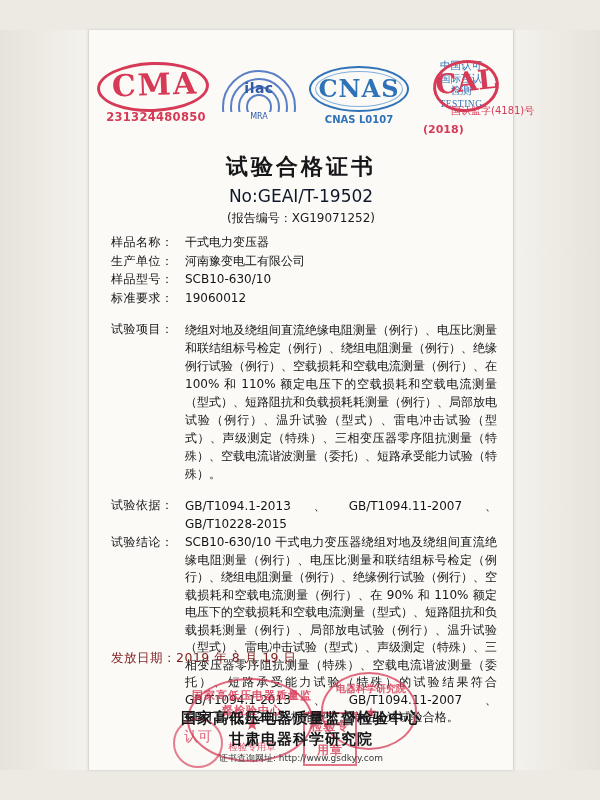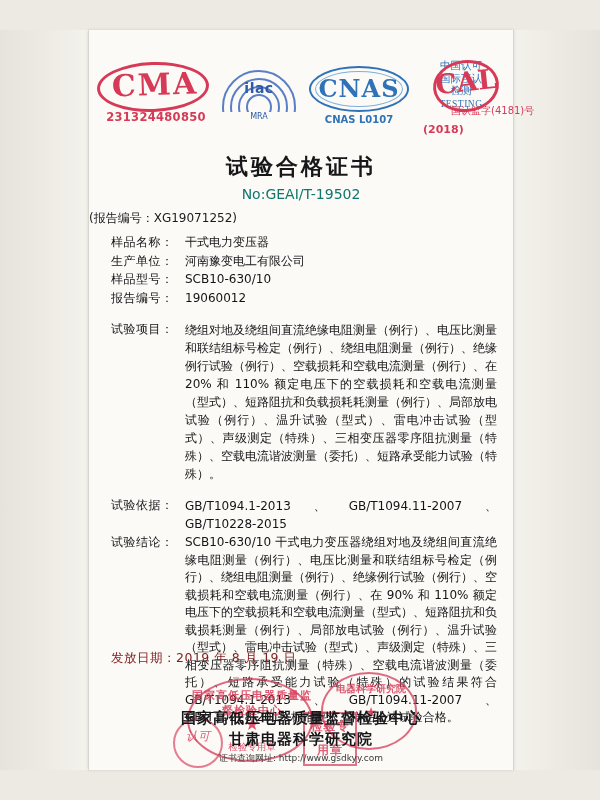--- a/index.html
+++ b/index.html
@@ -245,28 +245,28 @@
     font-weight: bold;
     font-size: 22px;
     letter-spacing: 3px;
     color: #17171a;
   }
   .doc-no {
     position: absolute;
     left: 0; top: 156px;
     width: 424px;
     text-align: center;
-    font-size: 14px;
-    color: #0f766e;
+    font-size: 17px;
+    color: #0f172a;
   }
   .report-no {
     position: absolute;
     left: 0; top: 180px;
     width: 424px;
-    text-align: left;
+    text-align: center;
     font-size: 12px;
     color: #1b1b1e;
   }
 
   
   .fields {
     position: absolute;
     left: 22px; top: 204px;
     width: 386px;
     font-size: 12px;
@@ -388,26 +388,25 @@
     letter-spacing: 1px;
   }
   .seal-mini {
     position: absolute;
     left: 84px; top: 688px;
     width: 50px; height: 50px;
     border: 2px solid rgba(214,58,87,0.65);
     border-radius: 50%;
     box-sizing: border-box;
     color: rgba(214,58,87,0.8);
-    font-size: 12px;
+    font-size: 14px;
     line-height: 13px;
     text-align: center;
     padding-top: 10px;
     box-sizing: border-box;
-    font-style: italic;
   }
 </style>
 </head>
 <body>
 
 <div class="page">
   <div class="edge-left"></div>
   <div class="edge-right"></div>
   <div class="edge-top"></div>
   <div class="edge-bottom"></div>
@@ -466,26 +465,26 @@
       </div>
       <div class="row">
         <div class="lab">生产单位：</div>
         <div class="val">河南豫变电工有限公司</div>
       </div>
       <div class="row">
         <div class="lab">样品型号：</div>
         <div class="val">SCB10-630/10</div>
       </div>
       <div class="row">
-        <div class="lab">报告编号：</div>
+        <div class="lab">标准要求：</div>
         <div class="val">19060012</div>
       </div>
       <div class="row block">
         <div class="lab">试验项目：</div>
-        <div class="val">绕组对地及绕组间直流绝缘电阻测量（例行）、电压比测量和联结组标号检定（例行）、绕组电阻测量（例行）、绝缘例行试验（例行）、空载损耗和空载电流测量（例行）、在 20% 和 110% 额定电压下的空载损耗和空载电流测量（型式）、短路阻抗和负载损耗耗测量（例行）、局部放电试验（例行）、温升试验（型式）、雷电冲击试验（型式）、声级测定（特殊）、三相变压器零序阻抗测量（特殊）、空载电流谐波测量（委托）、短路承受能力试验（特殊）。</div>
+        <div class="val">绕组对地及绕组间直流绝缘电阻测量（例行）、电压比测量和联结组标号检定（例行）、绕组电阻测量（例行）、绝缘例行试验（例行）、空载损耗和空载电流测量（例行）、在 100% 和 110% 额定电压下的空载损耗和空载电流测量（型式）、短路阻抗和负载损耗耗测量（例行）、局部放电试验（例行）、温升试验（型式）、雷电冲击试验（型式）、声级测定（特殊）、三相变压器零序阻抗测量（特殊）、空载电流谐波测量（委托）、短路承受能力试验（特殊）。</div>
       </div>
       <div class="row block">
         <div class="lab">试验依据：</div>
         <div class="val">GB/T1094.1-2013、GB/T1094.11-2007、GB/T10228-2015</div>
       </div>
       <div class="row">
         <div class="lab">试验结论：</div>
         <div class="val">SCB10-630/10 干式电力变压器绕组对地及绕组间直流绝缘电阻测量（例行）、电压比测量和联结组标号检定（例行）、绕组电阻测量（例行）、绝缘例行试验（例行）、空载损耗和空载电流测量（例行）、在 90% 和 110% 额定电压下的空载损耗和空载电流测量（型式）、短路阻抗和负载损耗测量（例行）、局部放电试验（例行）、温升试验（型式）、雷电冲击试验（型式）、声级测定（特殊）、三相变压器零序阻抗测量（特殊）、空载电流谐波测量（委托）、短路承受能力试验（特殊）的试验结果符合 GB/T1094.1-2013、GB/T1094.11-2007、GB/T10228-2015 标准要求。样品上述试验合格。</div>
       </div>
     </div>

